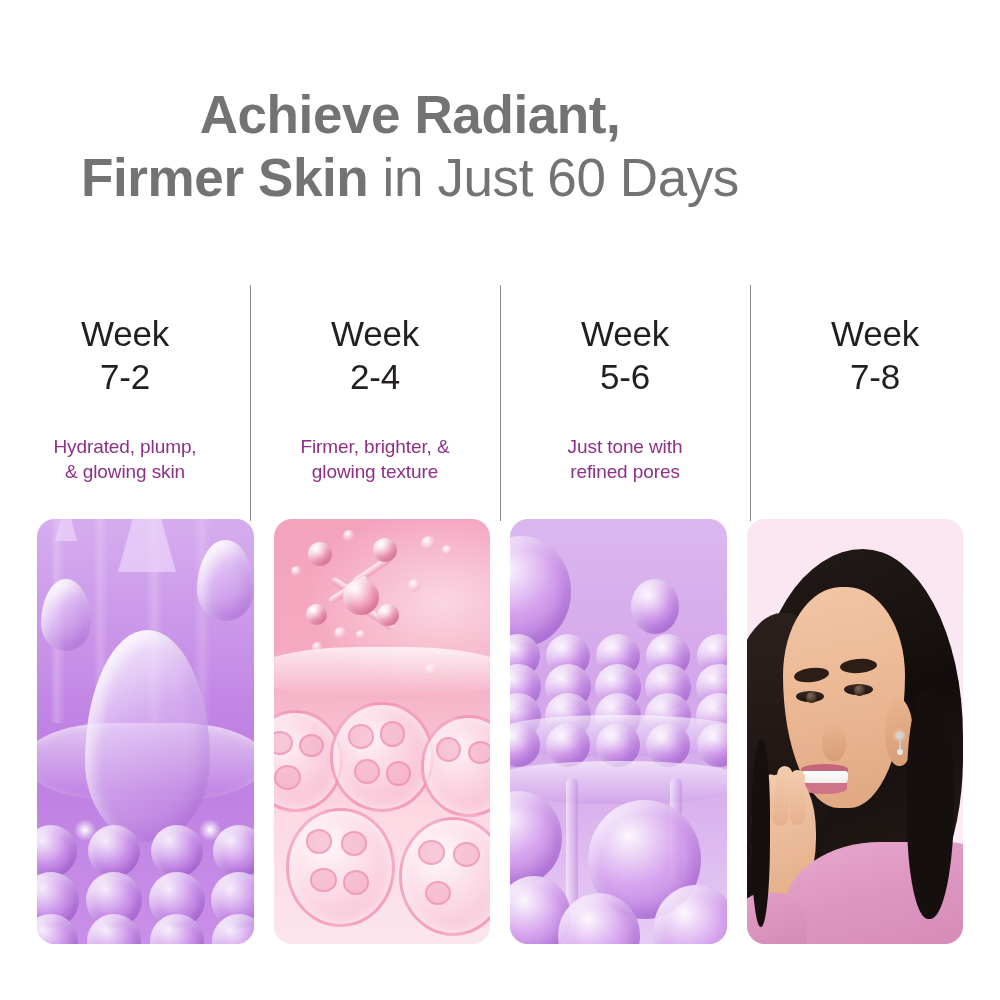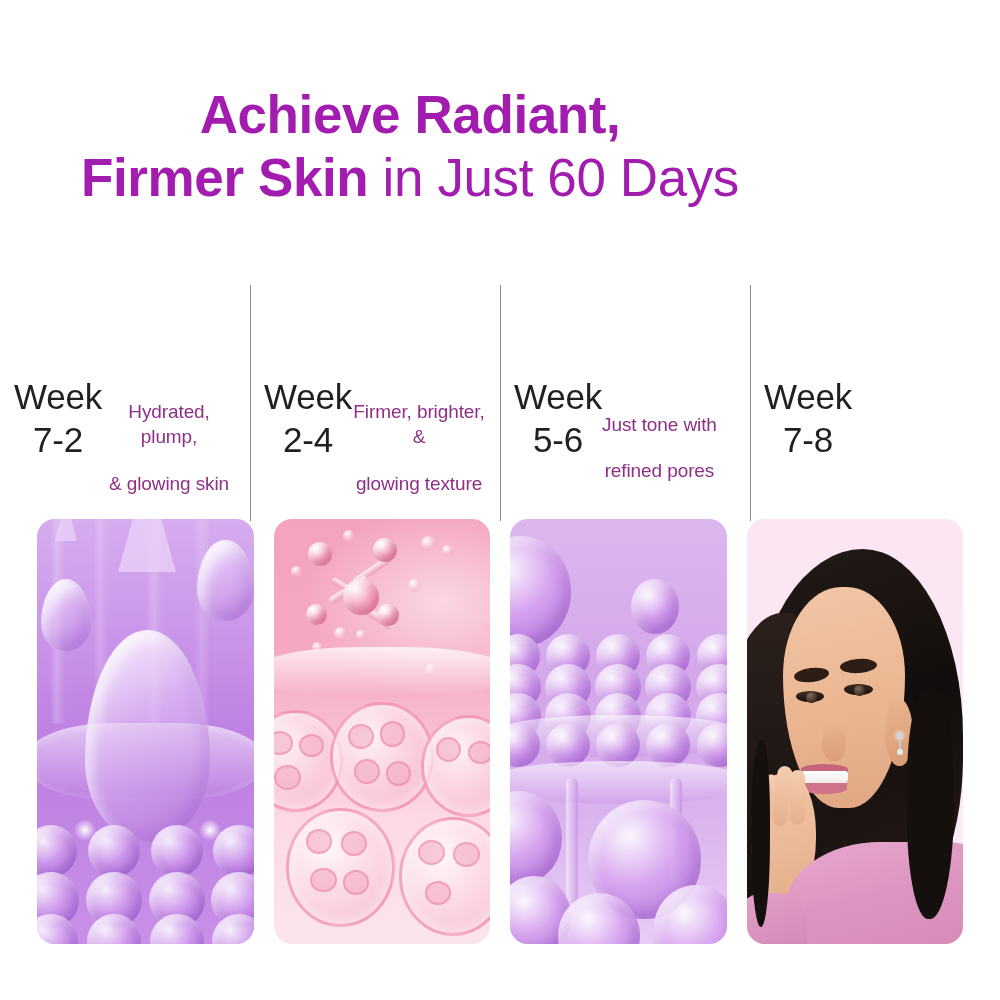--- a/index.html
+++ b/index.html
@@ -9,51 +9,51 @@
     font-family:"Liberation Sans", sans-serif;
     overflow:hidden;
   }
   .page { position:relative; width:1000px; height:1000px; background:#fff; }
 
   
   .headline {
     position:absolute; left:0; top:84px; width:820px;
     text-align:center; line-height:1.18;
     font-size:53px; letter-spacing:-0.4px;
-    color:#a21caf;
+    color:#737373;
   }
   .headline .ln { display:block; white-space:nowrap; }
   .hl-bold { font-weight:700; }
   .hl-light { font-weight:400; }
 
   
   .columns {
     position:absolute; left:0; top:285px; width:1000px; height:240px;
     display:flex;
   }
   .col {
     position:relative; flex:1 1 25%;
-    display:flex; flex-direction:row; align-items:center;
+    display:flex; flex-direction:column; align-items:center;
     padding:28px 14px 0 14px;
   }
   .col + .col::before {
     content:""; position:absolute; left:0; top:0;
     width:1px; height:236px; background:#8a8a8f;
   }
   .week-title {
     font-size:35px; font-weight:400; color:#231f20;
     text-align:center; line-height:1.22; letter-spacing:-0.2px;
   }
   .week-title .wk-num { display:block; }
   .week-desc {
     margin-top:36px;
     font-size:19px; font-weight:400; color:#8E3087;
     text-align:center; line-height:1.32; letter-spacing:-0.1px;
   }
-  .week-desc .dl { display:block;margin-top:21px; }
+  .week-desc .dl { display:block; }
 
   
   .cards {
     position:absolute; left:0; top:519px; width:1000px; height:425px;
     display:flex; gap:20px; padding:0 37px;
   }
   .card {
     position:relative; flex:1 1 25%;
     border-radius:18px; overflow:hidden;
   }

